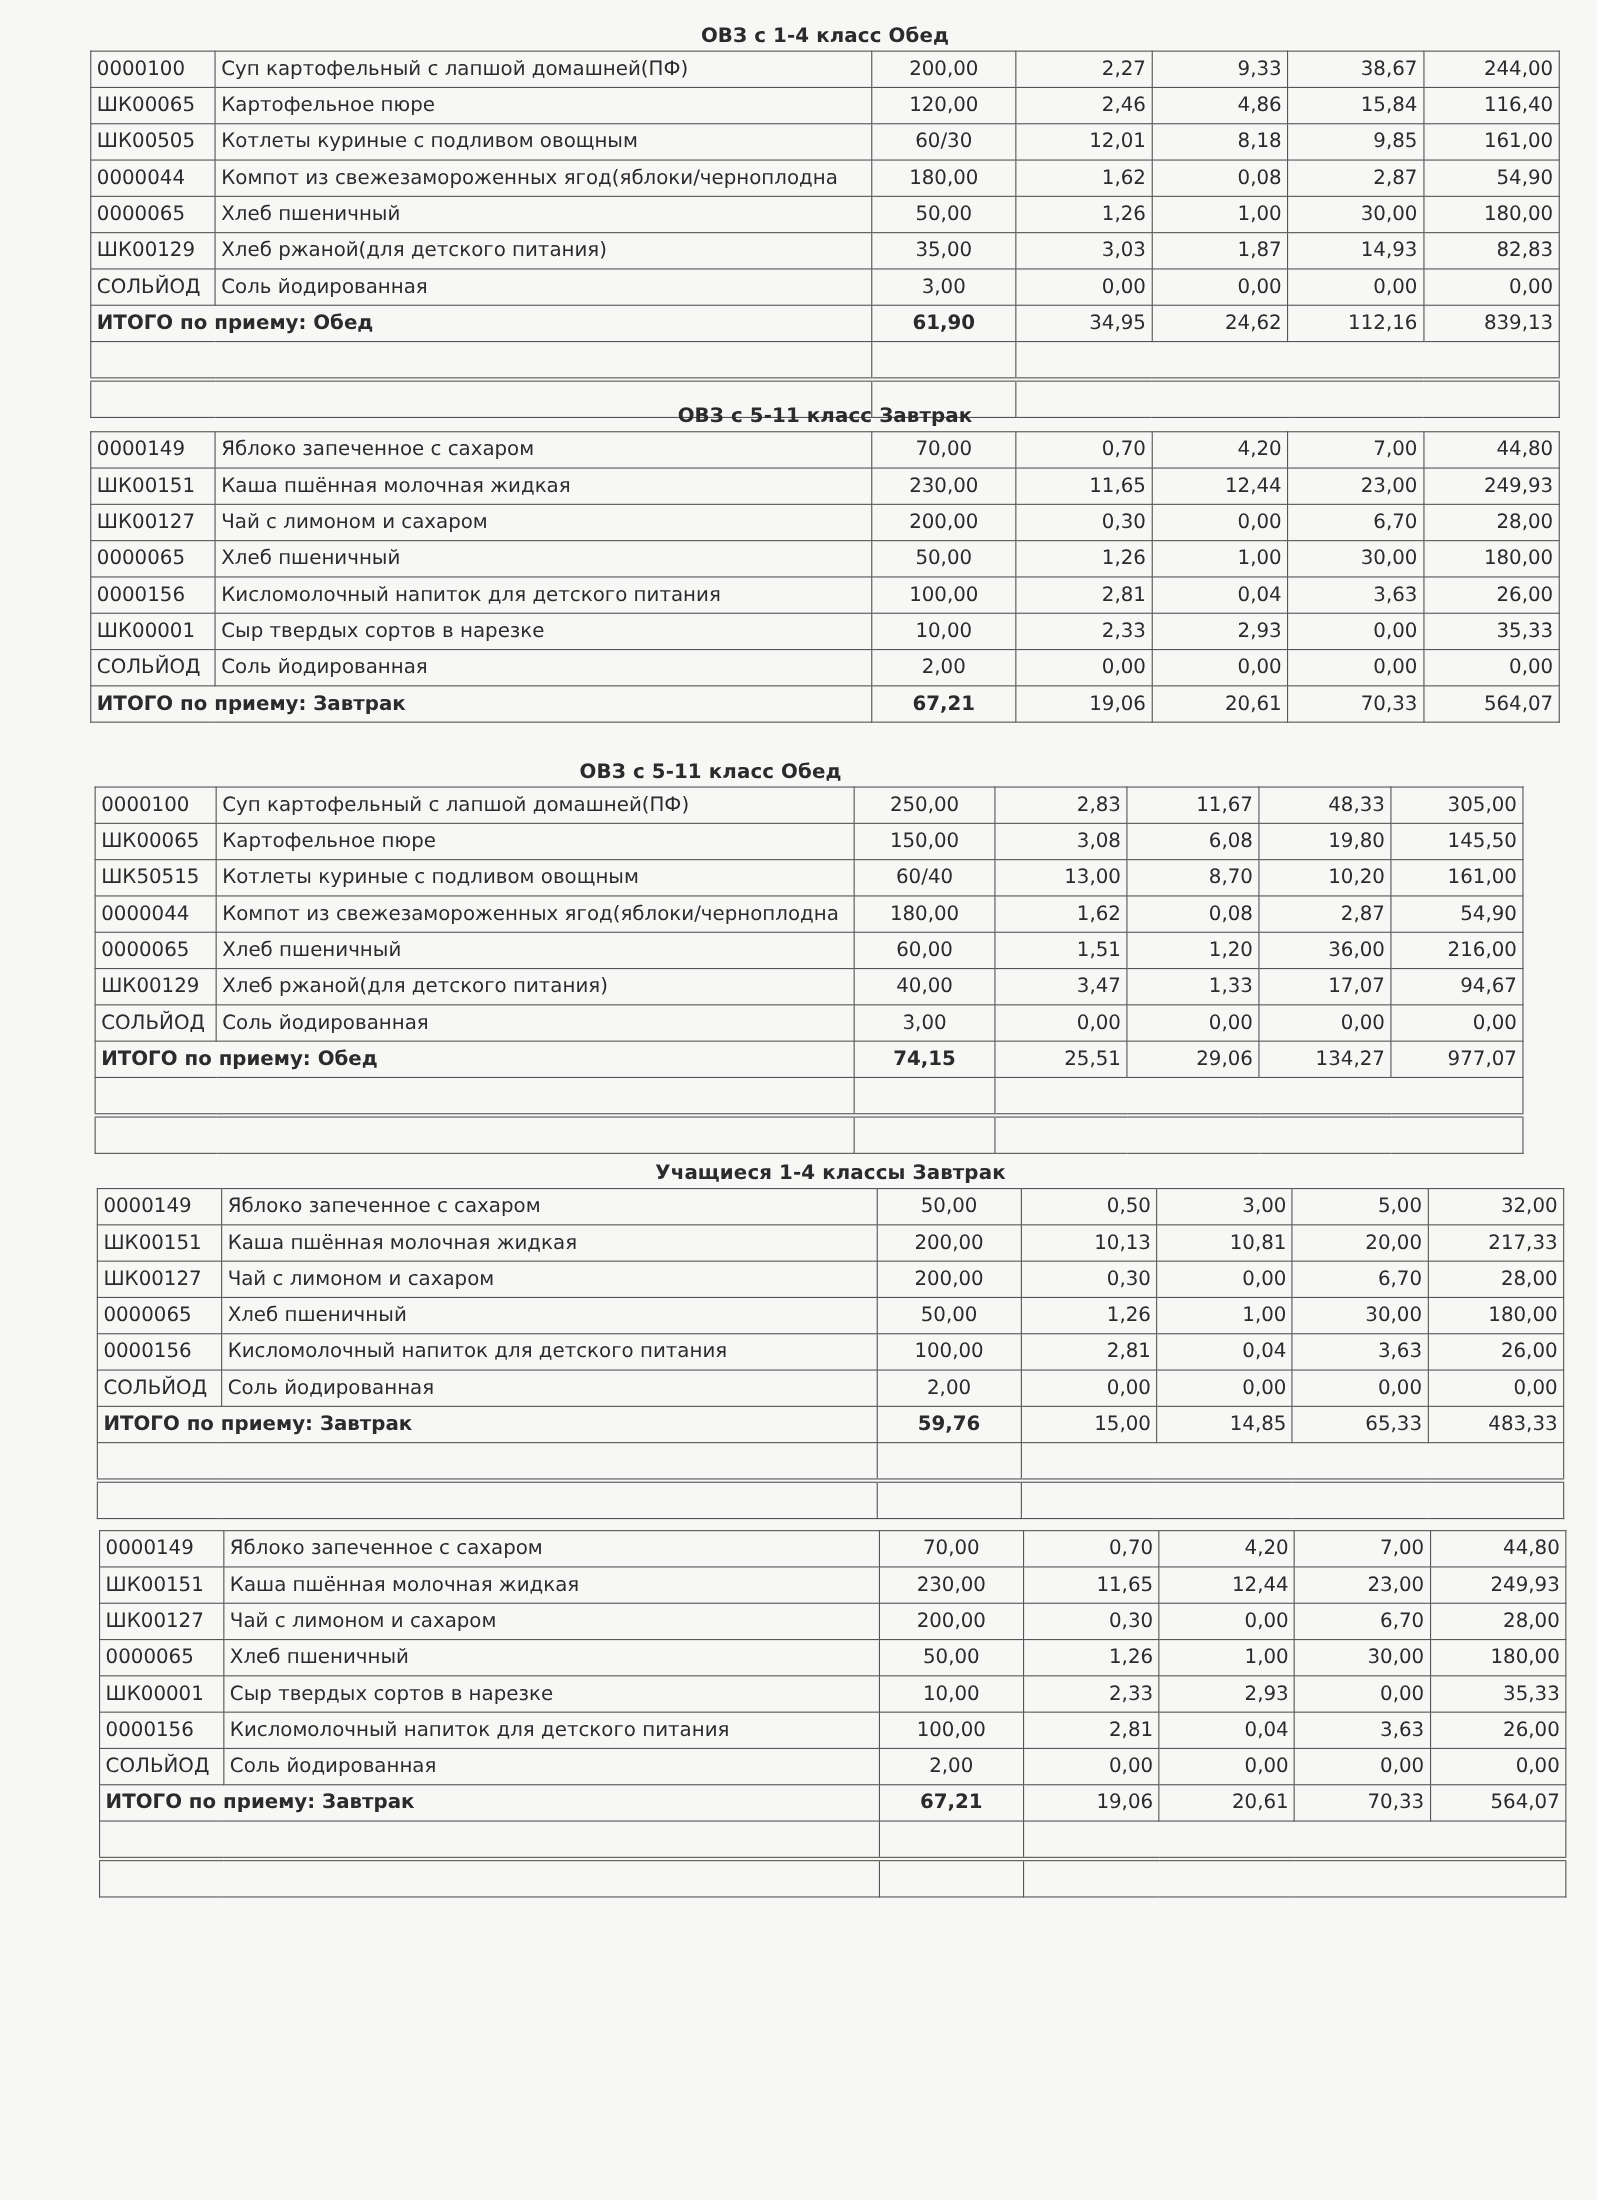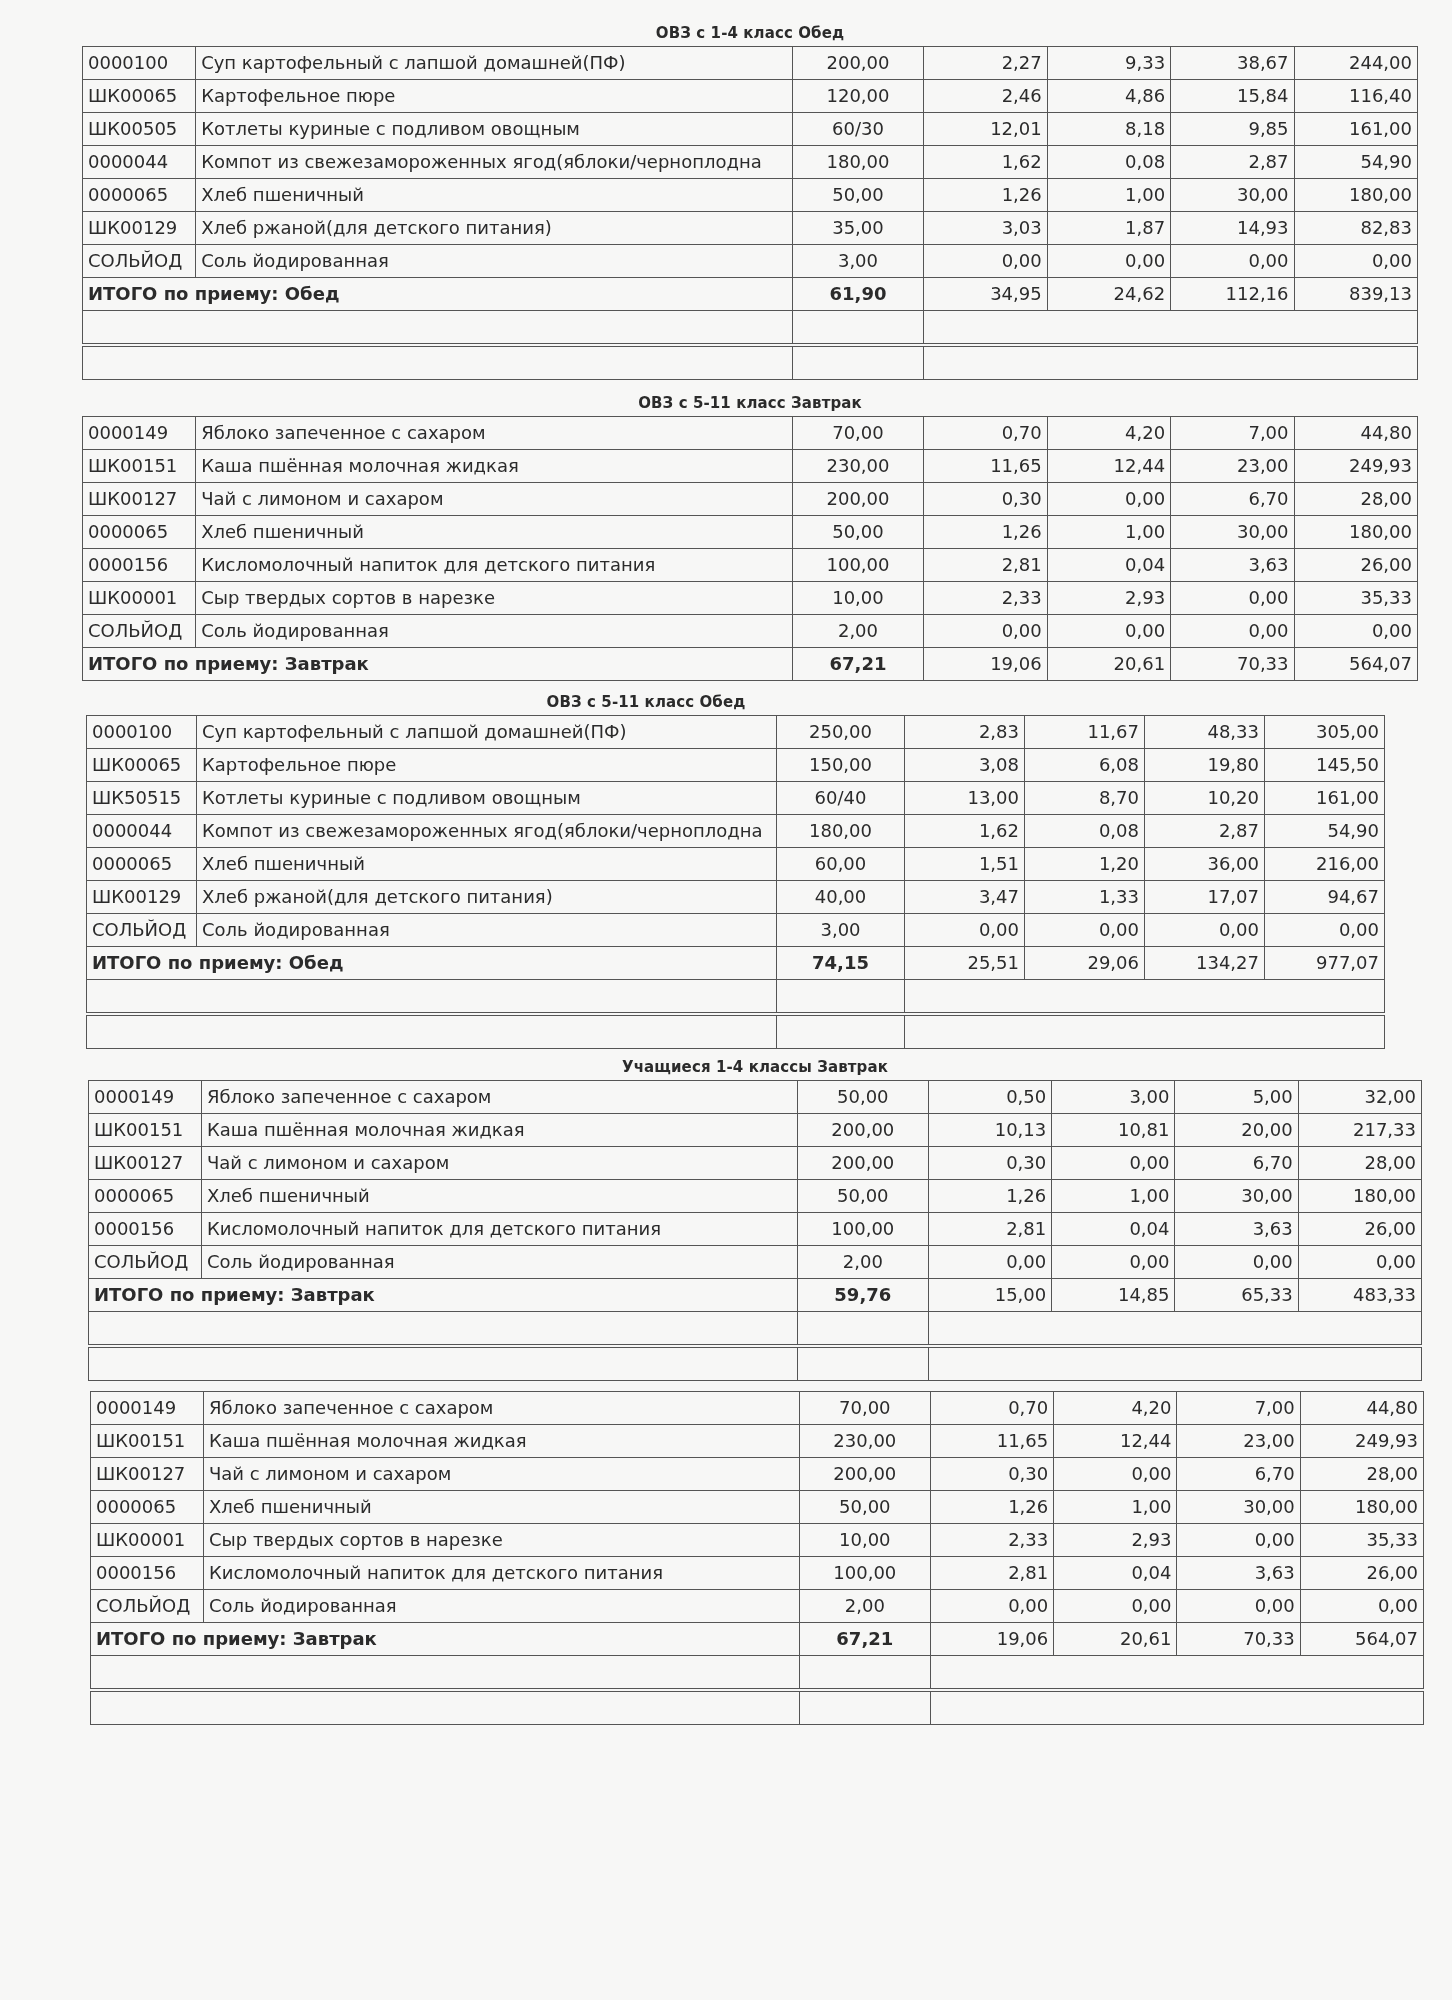--- a/index.html
+++ b/index.html
@@ -8,21 +8,21 @@
       background: #f7f7f6;
       font-family: "DejaVu Sans", sans-serif;
       color: #2b2b2b;
       position: relative;
       overflow: hidden;
     }
     .section { position: absolute; }
     .sec-title {
       text-align: center;
       font-weight: bold;
-      font-size: 15px;
+      font-size: 18px;
       height: 26px; line-height: 26px;
       letter-spacing: 0.1px;
     }
     table.menu {
       border-collapse: collapse;
       width: 100%;
       table-layout: fixed;
       font-size: 18px;
     }
     table.menu td {
@@ -137,21 +137,21 @@
             <td colspan="4"></td>
           </tr>
           <tr class="blank">
             <td colspan="2"></td>
             <td></td>
             <td colspan="4"></td>
           </tr>
         </tbody>
       </table>
     </div>
-    <div class="section" style="left: 82px; top: 390px; width: 1336px;">
+    <div class="section" style="left: 82px; top: 366px; width: 1336px;">
       <div class="sec-title">ОВЗ с 5-11 класс Завтрак</div>
       <table class="menu">
         <colgroup>
           <col class="c-code">
           <col class="c-name">
           <col class="c-qty">
           <col class="c-v">
           <col class="c-v">
           <col class="c-v">
           <col class="c-v">

